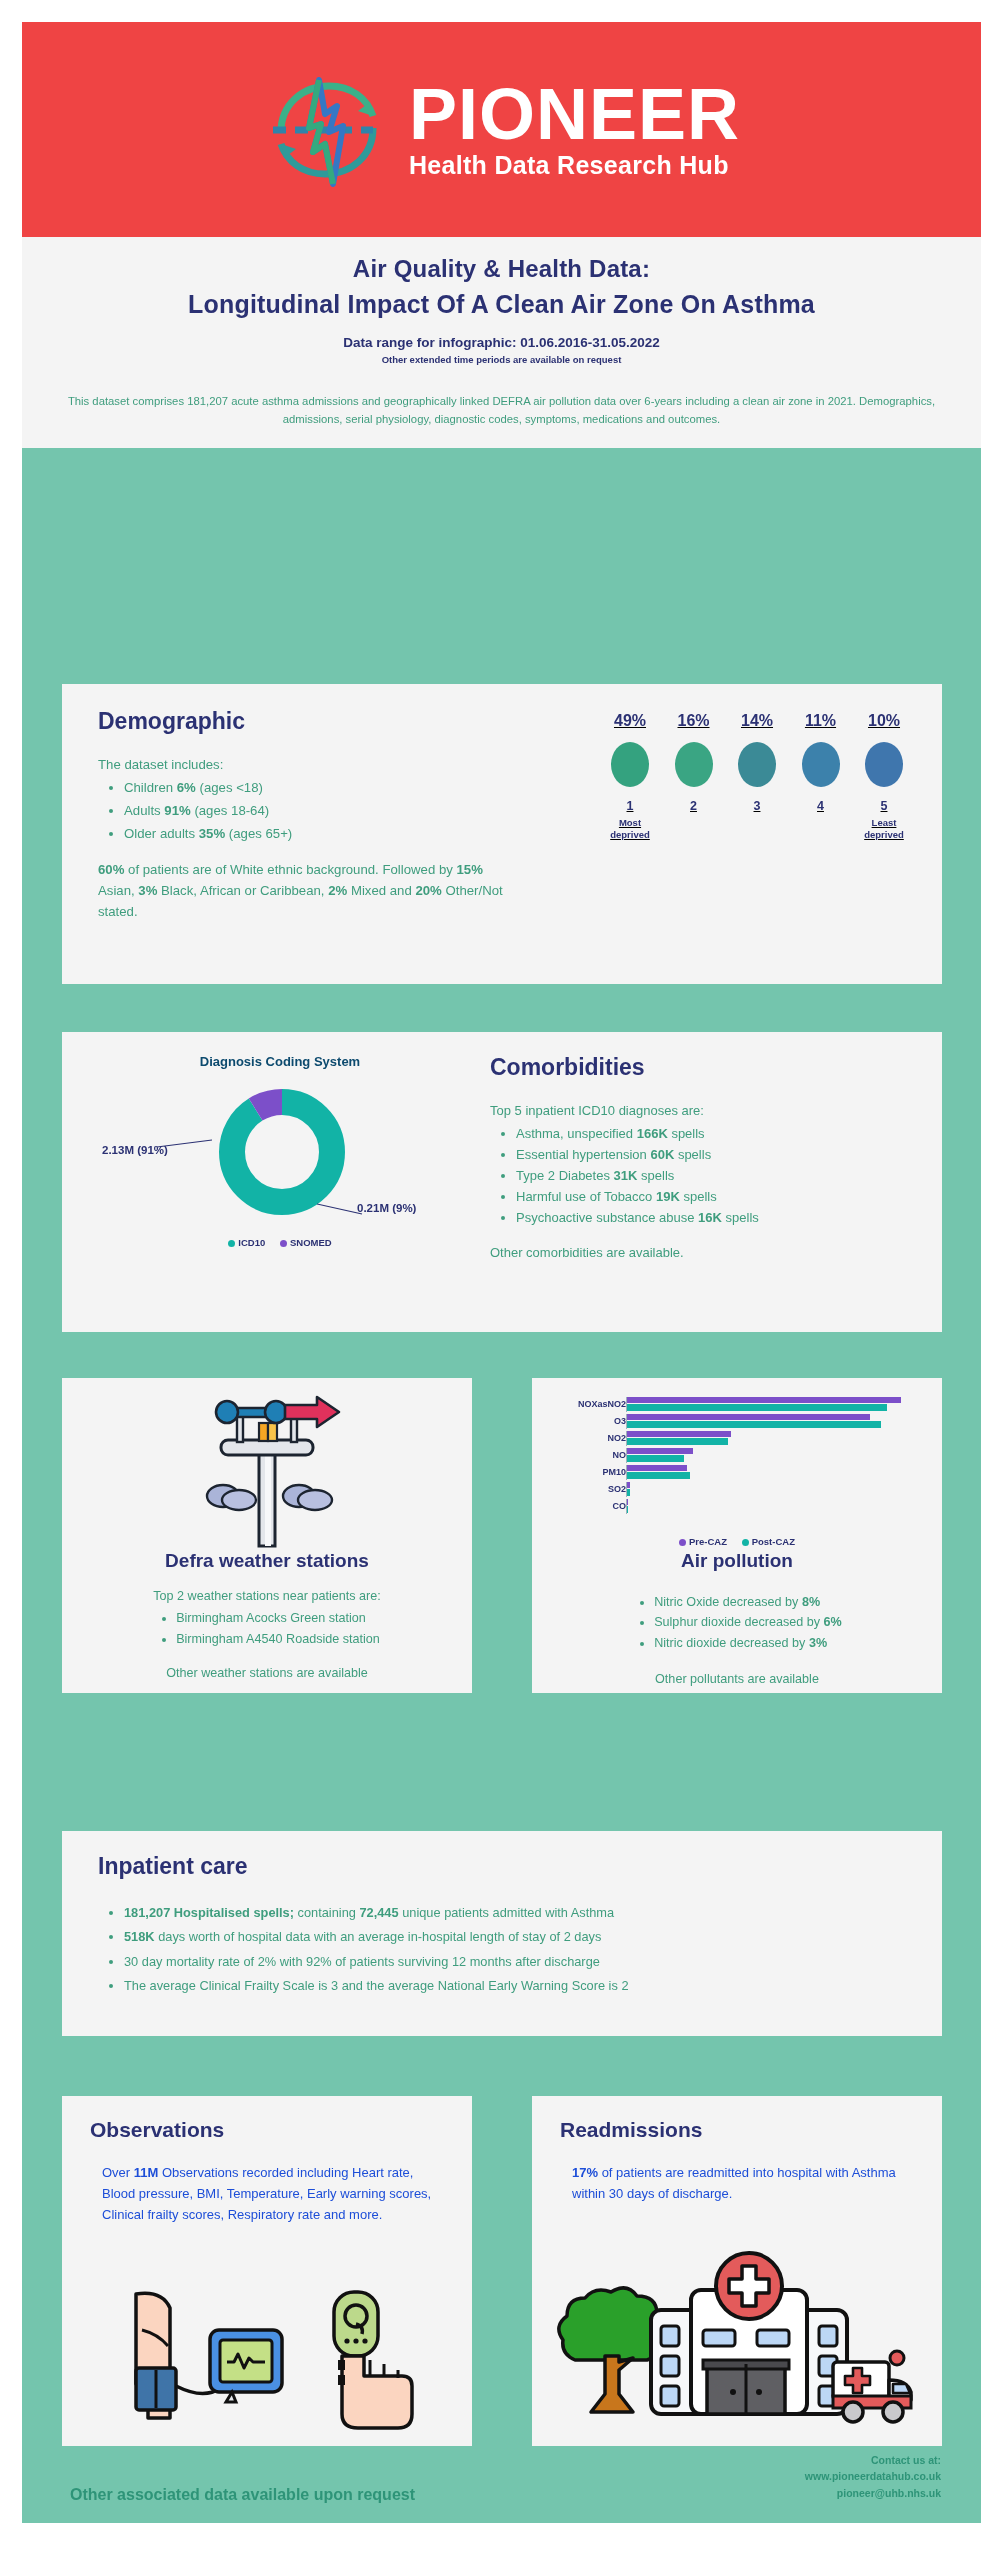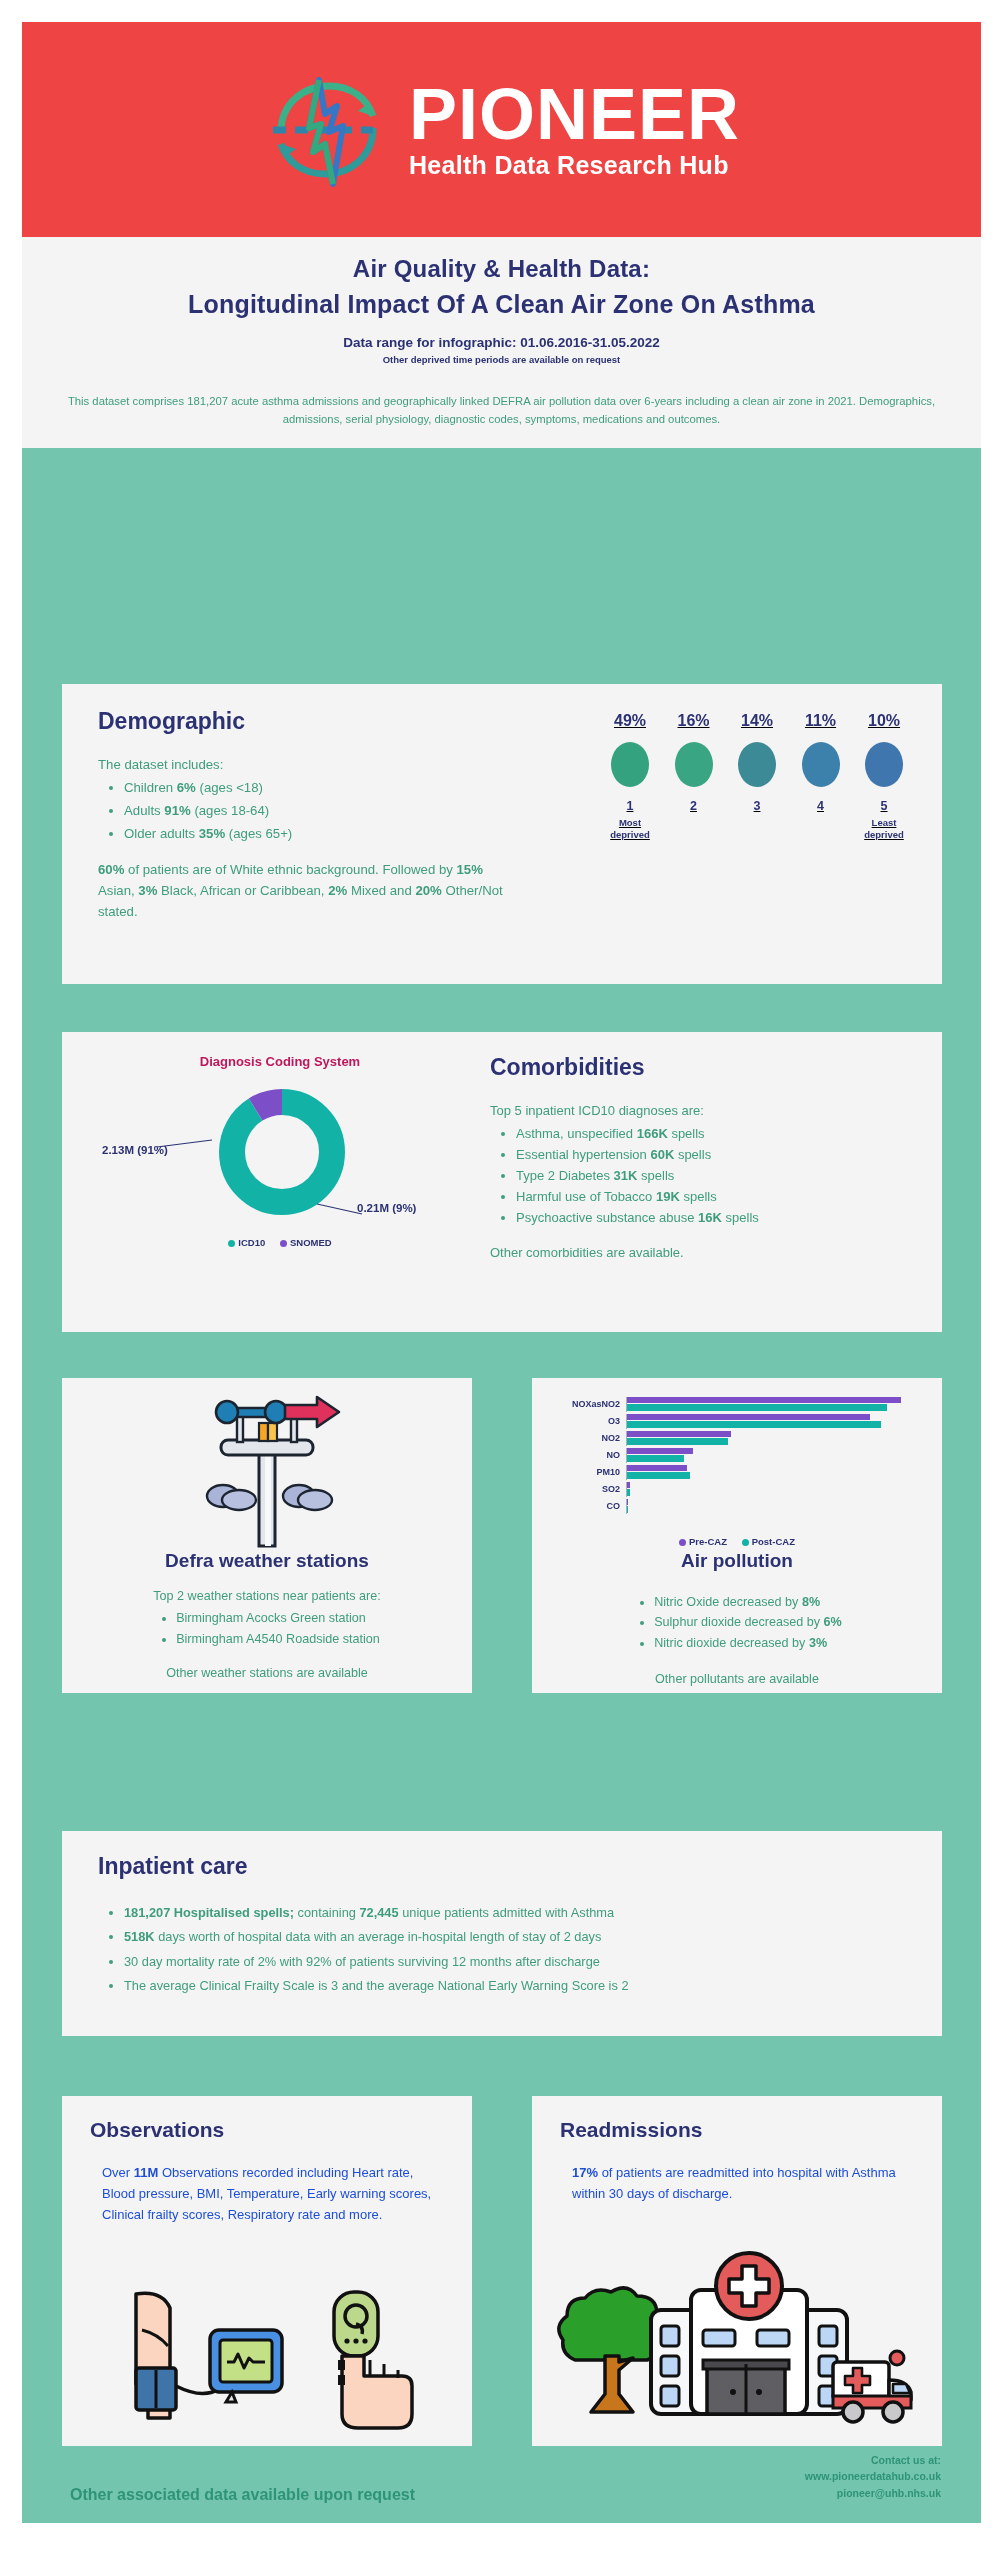--- a/index.html
+++ b/index.html
@@ -81,21 +81,21 @@
   .dep-circle {
     width:38px; height:45px; border-radius:50%; margin:12px auto 0 auto;
   }
   .dep-num { color:#2b3173; font-size:12.5px; font-weight:700; margin-top:12px; }
   .dep-cap { color:#2b3173; font-size:9.5px; font-weight:700; line-height:1.25; margin-top:4px; }
 
   
   #card-comorbid { left:62px; top:1032px; width:880px; height:300px; }
   .dcs-title {
     position:absolute; left:68px; top:22px; width:300px; text-align:center;
-    color:#be185d; font-size:13px; font-weight:700;
+    color:#0c4a6e; font-size:13px; font-weight:700;
   }
   .donut-wrap { position:absolute; left:150px; top:50px; width:140px; height:140px; }
   .donut-label {
     position:absolute; color:#2b3173; font-size:11.5px; font-weight:700; white-space:nowrap;
   }
   #lbl-icd10 { left:40px; top:112px; }
   #lbl-snomed { left:295px; top:170px; }
   .donut-leg {
     position:absolute; left:68px; top:205px; width:300px; text-align:center;
     font-size:9.5px; font-weight:700; color:#2b3173;
@@ -120,21 +120,21 @@
   .mid-body {
     position:absolute; left:0; width:100%;
     color:#3f9d7e; font-size:12.6px; line-height:1.62; text-align:center;
   }
   .mid-body ul { list-style:disc; display:inline-block; text-align:left; margin:2px 0 0 22px; }
 
   
   .apchart { position:absolute; left:24px; top:18px; width:362px; height:120px; }
   .ap-row { display:flex; align-items:center; height:16px; margin-bottom:1px; }
   .ap-lbl {
-    width:70px; text-align:right; padding-right:6px;
+    width:70px; text-align:right; 
     color:#2b3173; font-size:9px; font-weight:700;
   }
   .ap-bars { flex:1; position:relative; height:15px; border-left:1.2px solid #9fb3ba; padding-left:0px; }
   .ap-bar { height:6.5px; display:block; }
   .ap-bar.pre  { background:#7c4fc9; margin-bottom:1px; }
   .ap-bar.post { background:#12b3a6; }
   .ap-legend {
     position:absolute; left:0; top:140px; width:100%; text-align:center;
     font-size:9.5px; font-weight:700; color:#2b3173;
   }
@@ -186,21 +186,21 @@
     <div class="logo-text">
       <div class="logo-word">PIONEER</div>
       <div class="logo-sub">Health Data Research Hub</div>
     </div>
   </div>
 
   <div class="title-band">
     <div class="title-l1 sec-title">Air Quality &amp; Health Data:</div>
     <div class="title-l2 sec-title">Longitudinal Impact Of A Clean Air Zone On Asthma</div>
     <div class="range-line">Data range for infographic: 01.06.2016-31.05.2022</div>
-    <div class="range-sub">Other deprived time periods are available on request</div>
+    <div class="range-sub">Other extended time periods are available on request</div>
   </div>
   <div class="intro-band">
     <div class="intro-text">This dataset comprises 181,207 acute asthma admissions and geographically linked DEFRA air pollution data over 6-years including a clean air zone in 2021. Demographics, admissions, serial physiology, diagnostic codes, symptoms, medications and outcomes.</div>
   </div>
 
   <div class="teal-body"></div>
 
   <div class="card" id="card-demographic">
     <div class="demo-title sec-title">Demographic</div>
     <div class="demo-body">

